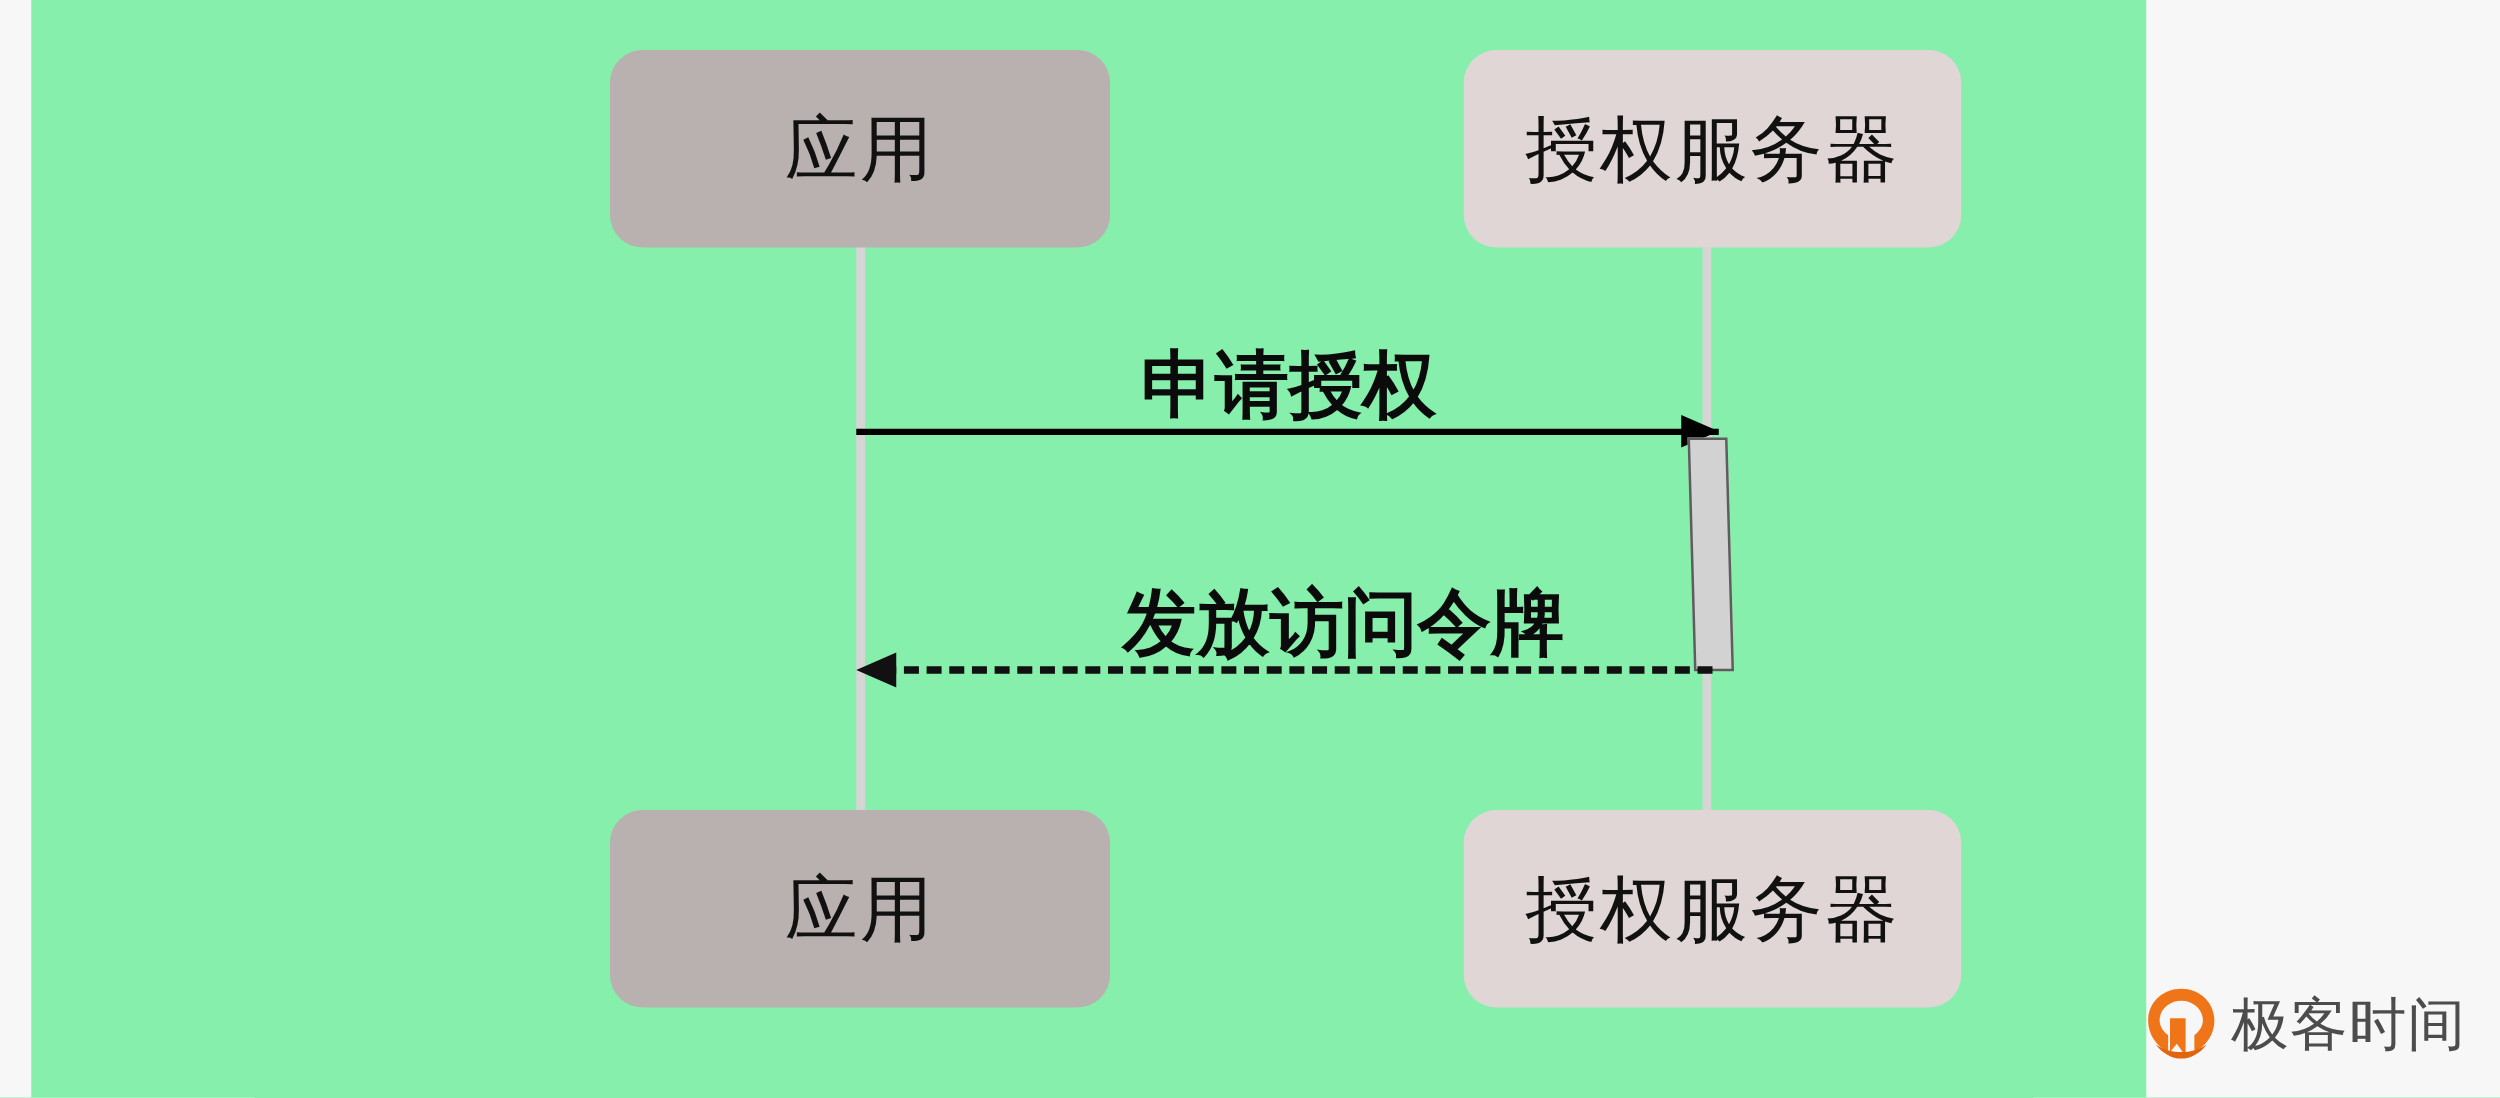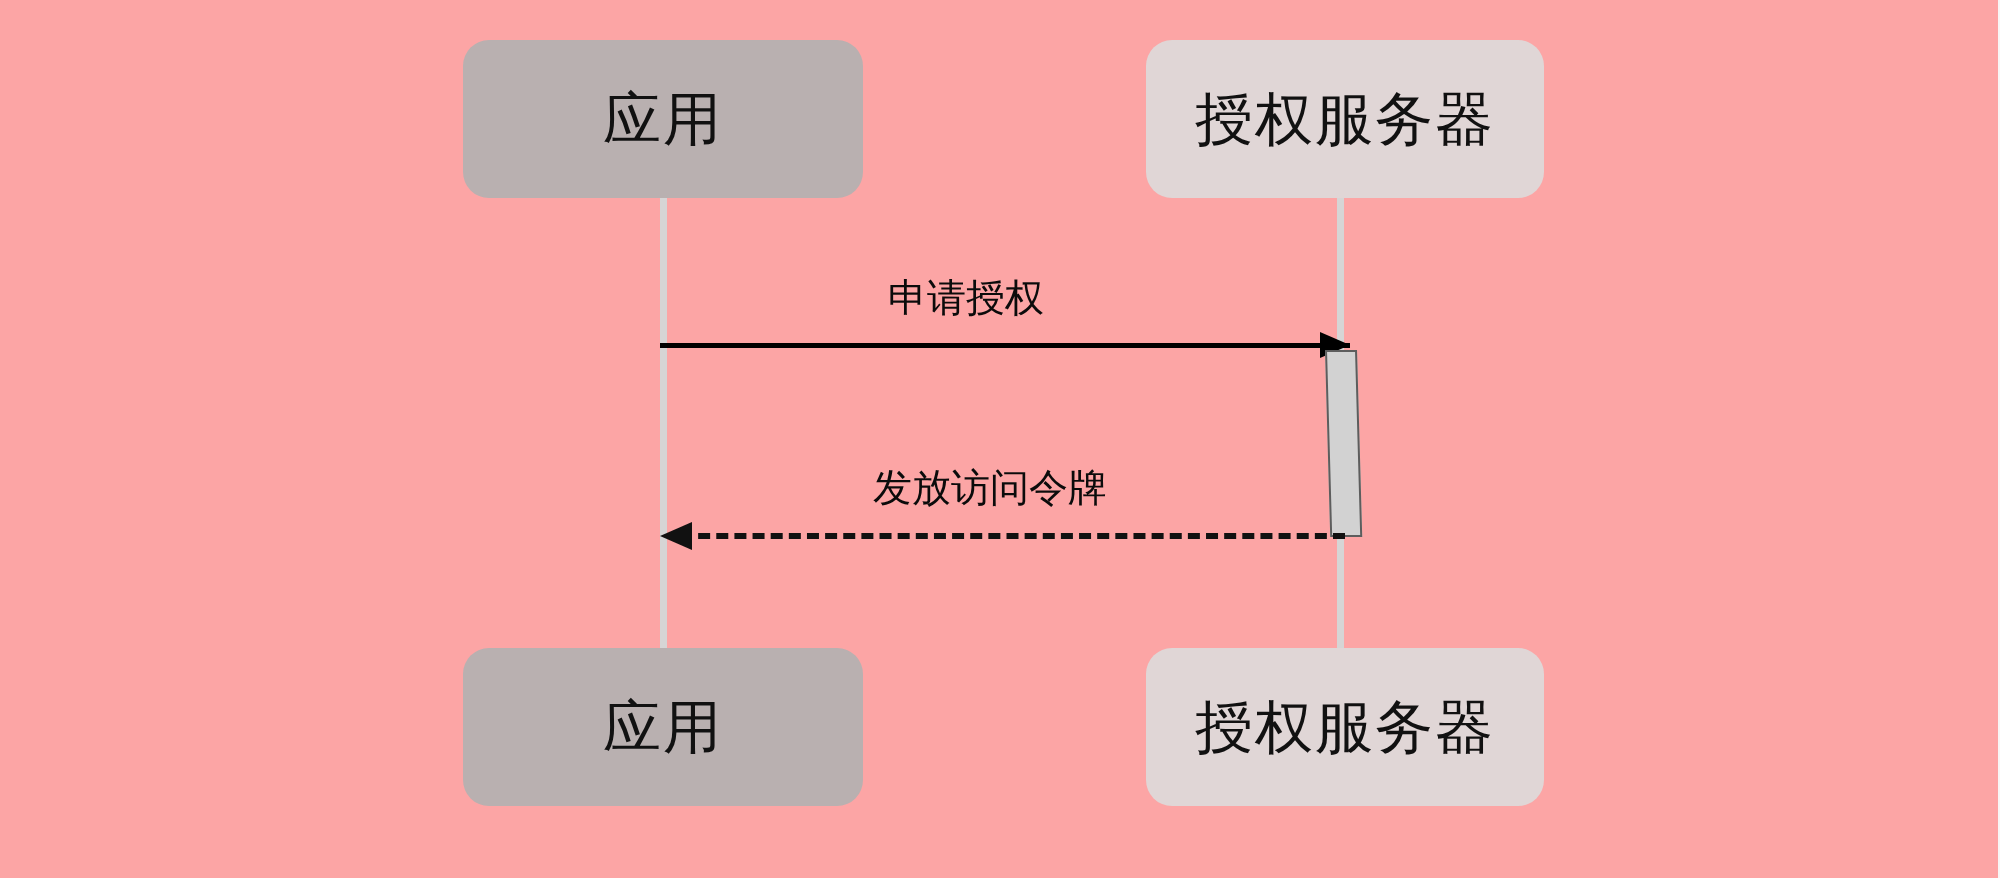--- a/index.html
+++ b/index.html
@@ -8,23 +8,24 @@
   }
   body {
     width: 2000px;
     height: 878px;
     background: #f8f7f7;
     font-family: "Liberation Sans", "DejaVu Sans", sans-serif;
     overflow: hidden;
   }
   #diagram-canvas {
     position: relative;
-    width: 1998px;
+    width: 1692px;
     height: 878px;
-    background: #fca5a5;
+    background: #86efac;
+    margin-left: 25px;
   }
   .lifeline {
     position: absolute;
     width: 7px;
     background: #d6d5d5;
   }
   .participant-box {
     position: absolute;
     border-radius: 26px;
     display: flex;
@@ -41,25 +42,26 @@
     white-space: nowrap;
   }
   .activation-bar {
     position: absolute;
     background: #d2d2d2;
     border: 2px solid #5d5d5d;
     box-sizing: border-box;
   }
   .msg-label {
     position: absolute;
-    font-size: 39px;
+    font-size: 59px;
     color: #0b0b0b;
     line-height: 1;
     white-space: nowrap;
     font-family: "DejaVu Sans", "Liberation Sans", sans-serif;
+    font-weight: bold;
   }
   .msg-line-solid {
     position: absolute;
     height: 0;
     border-top: 5px solid #000000;
   }
   .msg-line-dashed {
     position: absolute;
     height: 0;
     border-top: 6px dashed #111111;
@@ -127,14 +129,22 @@
   <div class="arrowhead-left" style="left:660px; top:522px;"></div>
 
   <div class="participant-box" style="left:463px; top:648px; width:400px; height:158px; background:#b9b0b0;">
     <span class="participant-label">应用</span>
   </div>
 
   <div class="participant-box" style="left:1146px; top:648px; width:398px; height:158px; background:#e0d6d6;">
     <span class="participant-label">授权服务器</span>
   </div>
 
+  <div id="brand-watermark" style="left:1692px; top:790px;">
+    <svg id="brand-mark" viewBox="0 0 56 58">
+      <path d="M28 1 C12.8 1 1.5 12.2 1.5 26.5 C1.5 37.5 8.2 46.8 17.5 51.6 L17.5 38.0 C13.3 35.0 10.7 30.9 10.7 26.1 C10.7 17.6 18.4 10.6 28 10.6 C37.6 10.6 45.3 17.6 45.3 26.1 C45.3 30.9 42.7 35.0 38.5 38.0 L38.5 51.6 C47.8 46.8 54.5 37.5 54.5 26.5 C54.5 12.2 43.2 1 28 1 Z" fill="#ef7518"></path>
+      <path d="M19.0 24.5 L31.5 24.5 L31.5 55.0 L24.5 45.0 L19.0 51.5 Z" fill="#ef7518"></path>
+      <path d="M7.5 45.5 C13.0 52.5 20.2 56.8 28 56.8 C35.8 56.8 43.0 52.5 48.5 45.5 C42.5 49.5 35.5 51.6 28 51.6 C20.5 51.6 13.5 49.5 7.5 45.5 Z" fill="#e2640f"></path>
+    </svg>
+    <span id="brand-text">极客时间</span>
+  </div>
 
 </div>
 
 </body></html>

